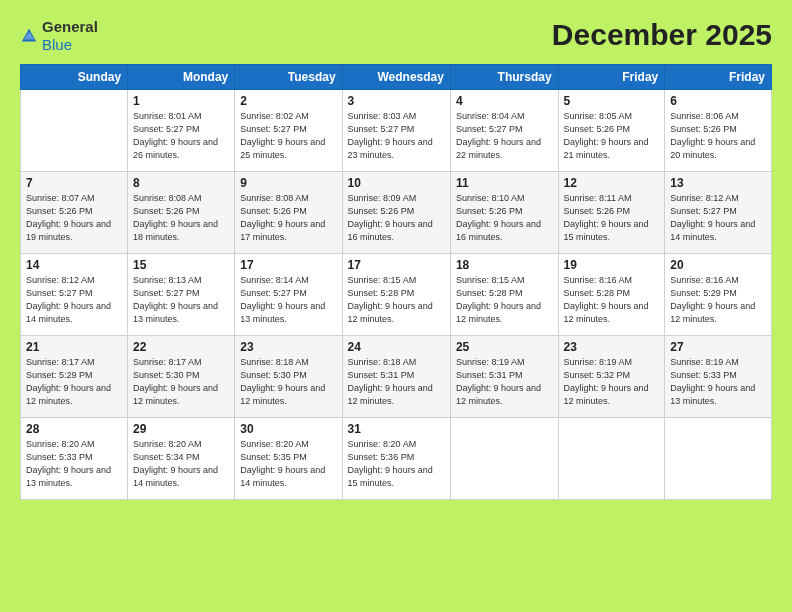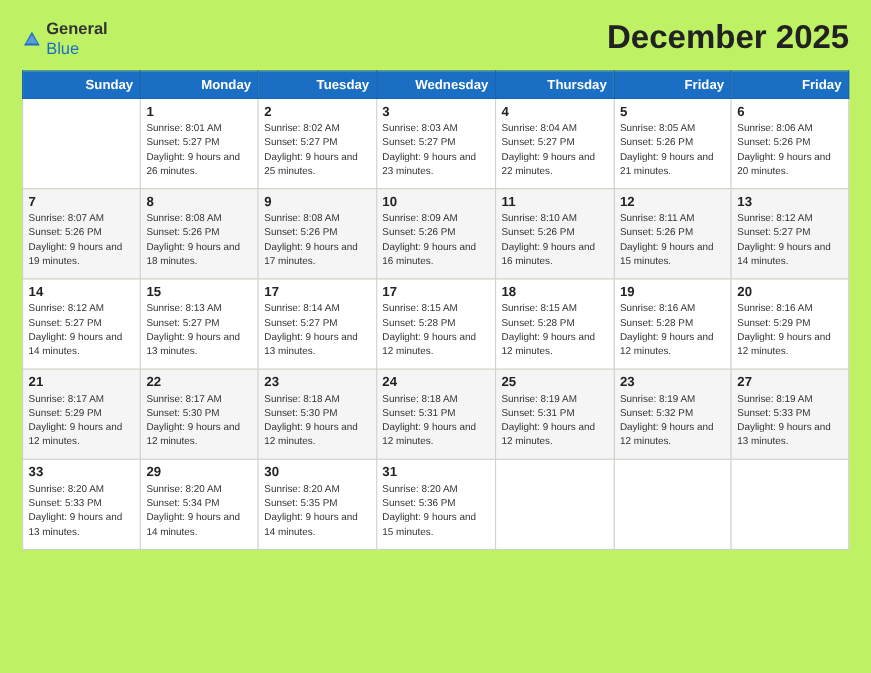--- a/index.html
+++ b/index.html
@@ -243,21 +243,21 @@
         <span class="day-number">23</span>
         <span class="day-info">Sunrise: 8:19 AM<br>Sunset: 5:32 PM<br>Daylight: 9 hours and 12 minutes.</span>
       </td>
           <td>
         <span class="day-number">27</span>
         <span class="day-info">Sunrise: 8:19 AM<br>Sunset: 5:33 PM<br>Daylight: 9 hours and 13 minutes.</span>
       </td>
         </tr>
         <tr>
           <td>
-        <span class="day-number">33</span>
+        <span class="day-number">28</span>
         <span class="day-info">Sunrise: 8:20 AM<br>Sunset: 5:33 PM<br>Daylight: 9 hours and 13 minutes.</span>
       </td>
           <td>
         <span class="day-number">29</span>
         <span class="day-info">Sunrise: 8:20 AM<br>Sunset: 5:34 PM<br>Daylight: 9 hours and 14 minutes.</span>
       </td>
           <td>
         <span class="day-number">30</span>
         <span class="day-info">Sunrise: 8:20 AM<br>Sunset: 5:35 PM<br>Daylight: 9 hours and 14 minutes.</span>
       </td>

